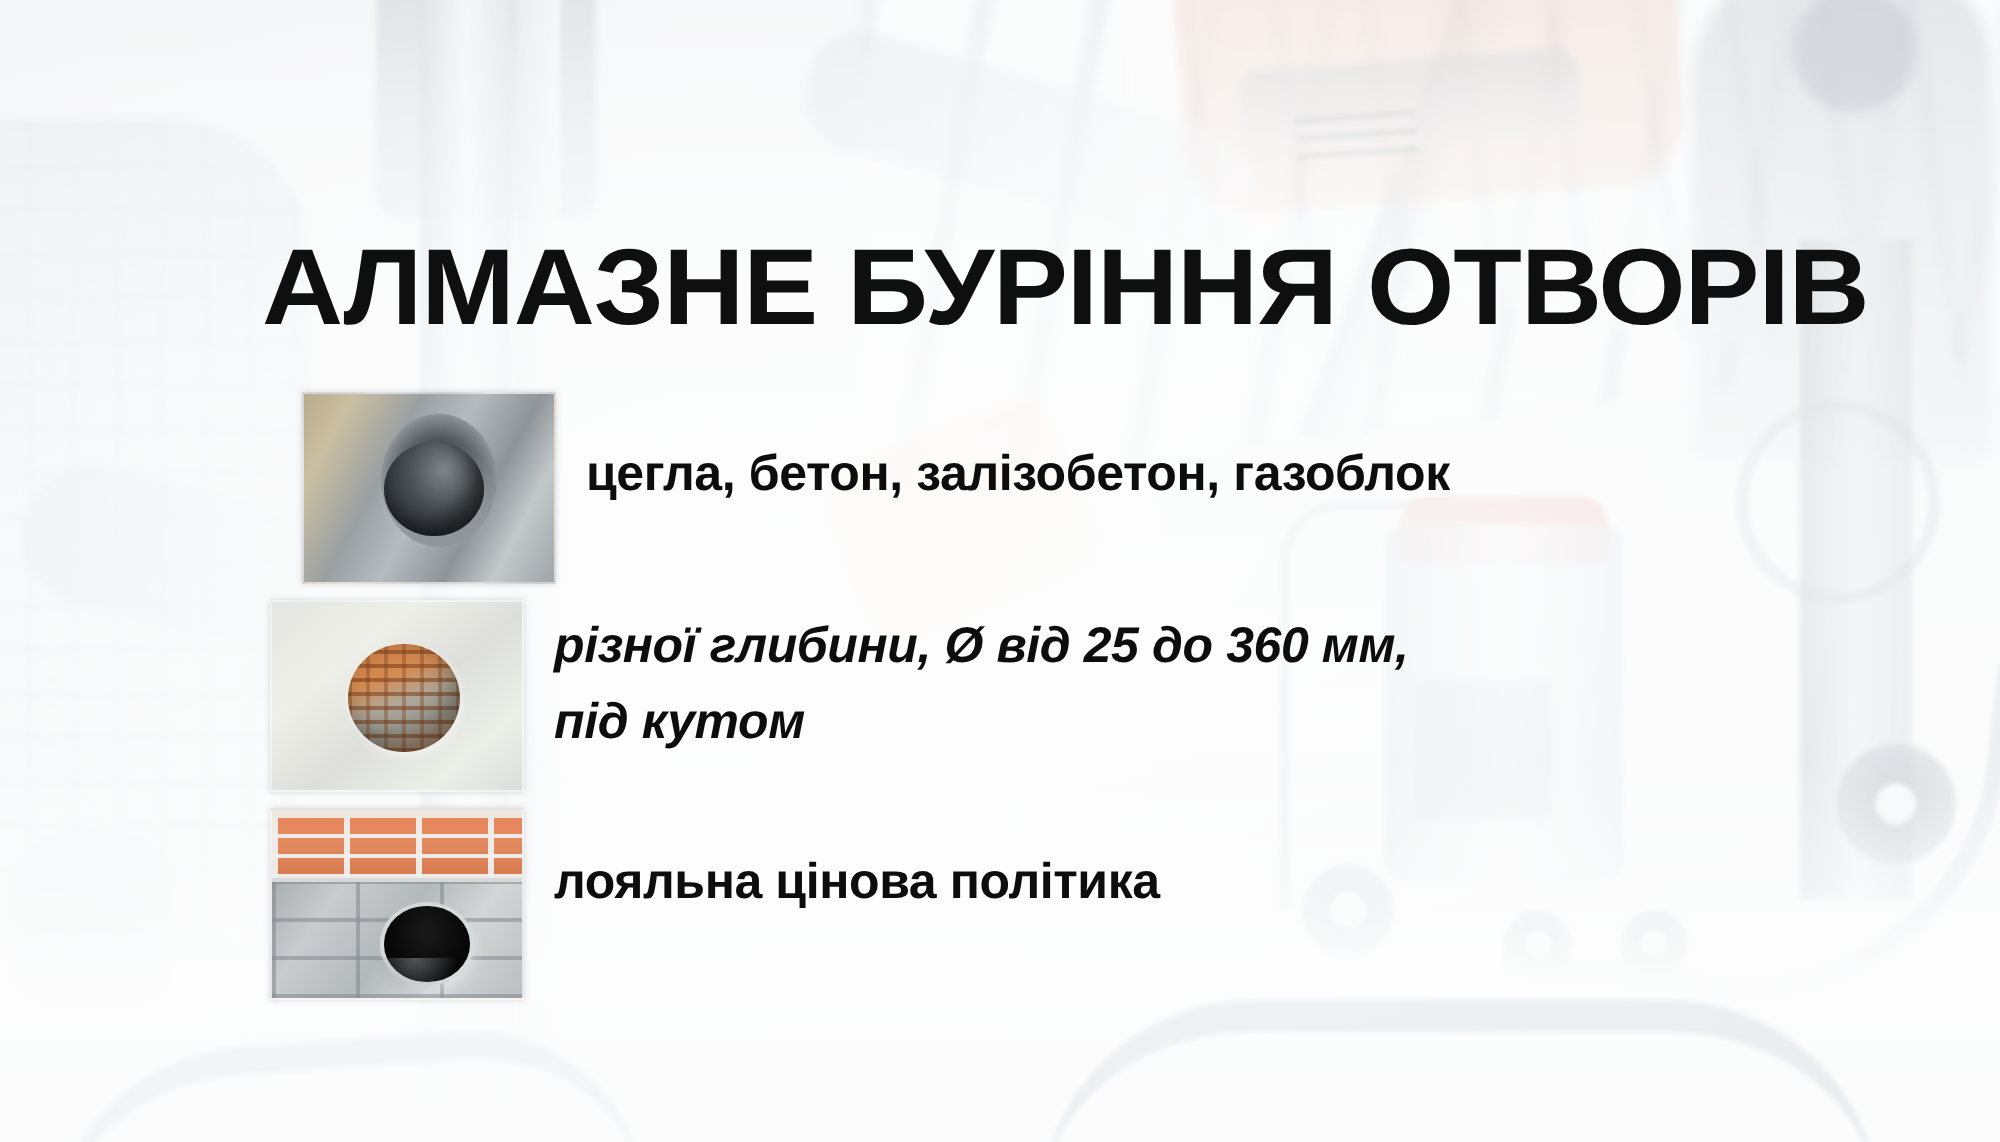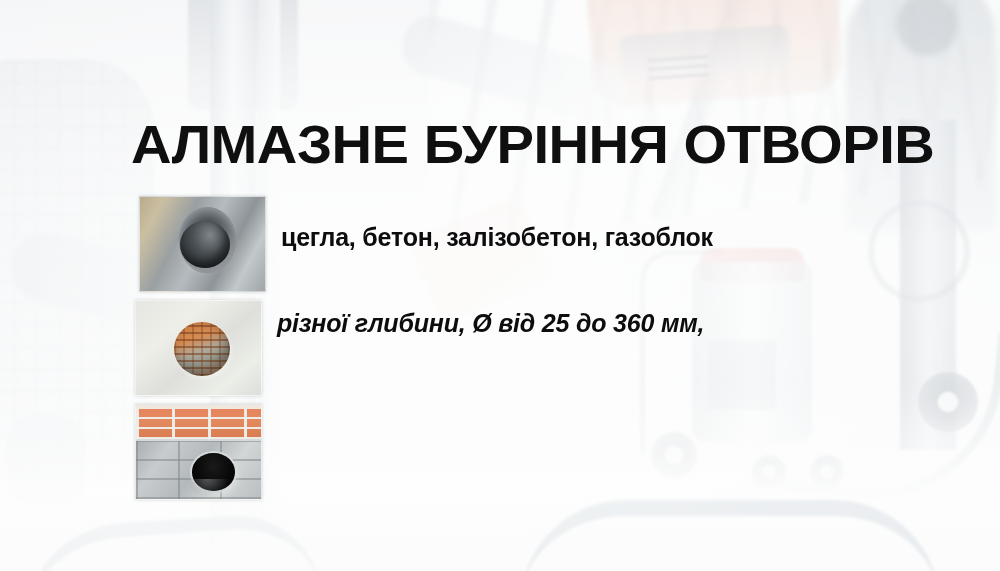--- a/index.html
+++ b/index.html
@@ -197,21 +197,21 @@
     font-size:54px;line-height:58px;font-weight:bold;
     letter-spacing:-0.5px;color:#100f10;
     transform:scaleX(1.04);transform-origin:left center;
     white-space:nowrap;
     font-family:"Liberation Sans","DejaVu Sans",sans-serif;
     text-shadow:0 0 1px rgba(255,255,255,.35);
   }
 
   .rows{position:absolute;left:135px;top:196px;width:790px;}
   .row{display:flex;align-items:flex-start;}
-  .r1{position:absolute;left:4px;top:0;}
+  .r1{position:absolute;left:16px;top:0;}
   .r2{position:absolute;left:0;top:104px;}
   .r3{position:absolute;left:0;top:208px;}
 
   .thumb{
     width:125px;height:94px;flex:0 0 125px;
     border:1px solid rgba(255,255,255,.55);
     box-shadow:0 0 3px rgba(90,100,110,.25);
     position:relative;overflow:hidden;
   }
   .row-text{
@@ -336,29 +336,31 @@
         <div class="thumb t1"></div>
         <div class="row-text">
           <div>цегла, бетон, залізобетон, газоблок</div>
         </div>
       </div>
 
       <div class="row r2">
         <div class="thumb t2"></div>
         <div class="row-text">
           <div>різної глибини, Ø від 25 до 360 мм,</div>
+          <div>під кутом</div>
         </div>
       </div>
 
       <div class="row r3">
         <div class="thumb t3">
           <div class="t3-brick"></div>
           <div class="t3-blocks"></div>
           <div class="t3-hole"></div>
           <div class="t3-stain"></div>
         </div>
         <div class="row-text">
+          <div>лояльна цінова політика</div>
         </div>
       </div>
 
     </div>
   </div>
 </div>
 
 </body></html>

